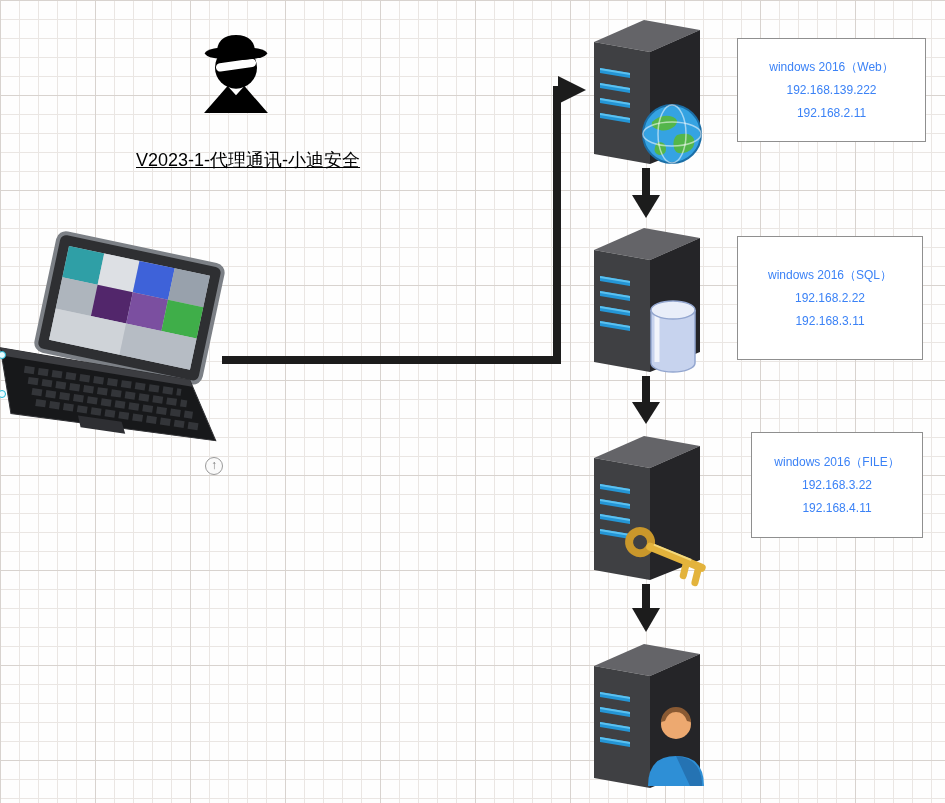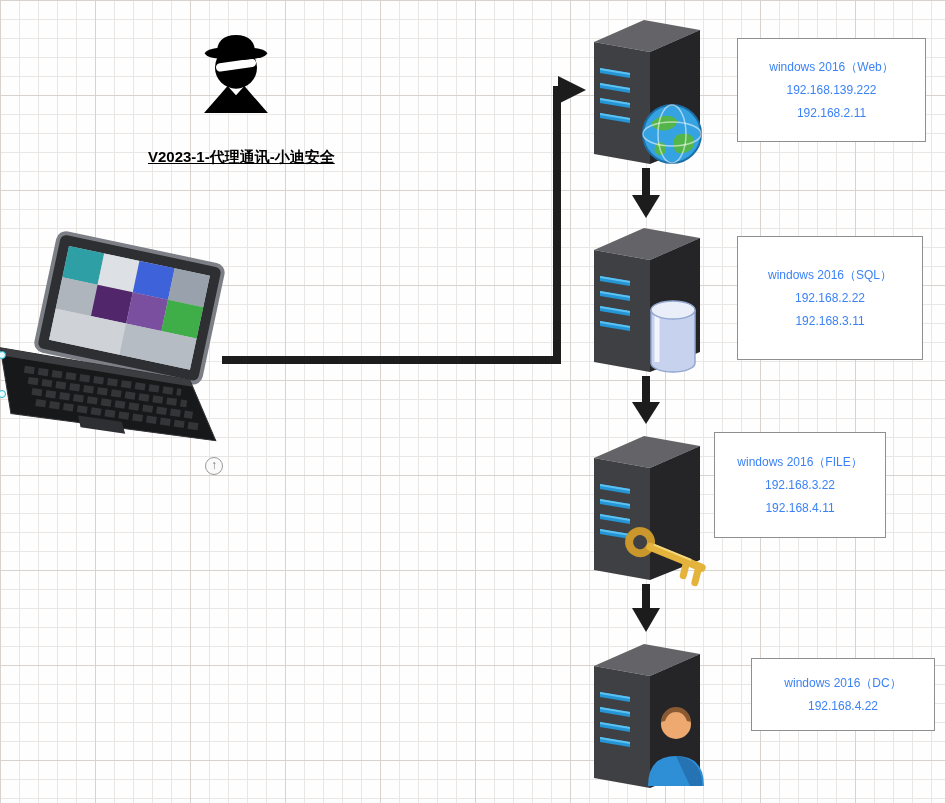--- a/index.html
+++ b/index.html
@@ -15,41 +15,41 @@
       linear-gradient(to bottom,#eae6e3 1px,transparent 1px);
     background-size:95px 95px,95px 95px,19px 19px,19px 19px;
   }
   .abs{position:absolute}
   svg{overflow:visible;display:block}
   .connectors{position:absolute;left:0;top:0;width:945px;height:803px}
   .edge{fill:none;stroke:#1c1c1c;stroke-width:8;stroke-linejoin:miter}
   .head{fill:#1c1c1c}
 
   .spy{left:194px;top:26px;width:84px;height:90px}
-  .title{left:148px;top:148px;font-size:15px;font-weight:700;text-decoration:underline;color:#000;white-space:nowrap}
+  .title{left:136px;top:148px;font-size:18px;font-weight:400;text-decoration:underline;color:#000;white-space:nowrap}
   .laptop{left:-4px;top:242px;width:240px;height:220px}
 
   .server{width:122px;height:158px}
   .server-1{left:586px;top:12px}
   .server-2{left:586px;top:220px}
   .server-3{left:586px;top:428px}
   .server-4{left:586px;top:636px}
   .badge-globe{left:640px;top:102px;width:64px;height:64px}
   .badge-db{left:648px;top:298px;width:50px;height:78px}
   .badge-key{left:622px;top:524px;width:90px;height:60px}
   .badge-user{left:645px;top:702px;width:62px;height:86px}
 
   .label-box{
     position:absolute;background:#fff;border:1px solid #8f8f8f;
     display:flex;flex-direction:column;justify-content:center;align-items:center;
     font-size:12px;line-height:23px;color:#3b82f6;text-align:center
   }
   .box-1{left:737px;top:38px;width:189px;height:104px}
   .box-2{left:737px;top:236px;width:186px;height:124px}
-  .box-3{left:714px;top:432px;width:172px;height:106px}
+  .box-3{left:751px;top:432px;width:172px;height:106px}
   .box-4{left:751px;top:658px;width:184px;height:73px}
   .kali-box{left:38px;top:474px;width:170px;height:84px}
 
   .handle{position:absolute;width:8px;height:8px;border:1.5px solid #00a8e8;background:#fff;border-radius:50%}
   .h-tl{left:-5px;top:-5px}.h-tm{left:calc(50% - 4px);top:-5px}.h-tr{right:-5px;top:-5px}
   .h-ml{left:-5px;top:calc(50% - 4px)}.h-mr{right:-5px;top:calc(50% - 4px)}
   .h-bl{left:-5px;bottom:-5px}.h-bm{left:calc(50% - 4px);bottom:-5px}.h-br{right:-5px;bottom:-5px}
   .cpoint{position:absolute;width:8px;height:8px;border:1.5px solid #21b8d6;background:#eafcff;border-radius:50%}
 
   .expand-icon{left:205px;top:457px;width:18px;height:18px;border:1px solid #9a9a9a;border-radius:50%;
@@ -181,23 +181,19 @@
   <div class="label-box box-2">
     <div>windows 2016（SQL）</div>
     <div>192.168.2.22</div>
     <div>192.168.3.11</div>
   </div>
   <div class="label-box box-3">
     <div>windows 2016（FILE）</div>
     <div>192.168.3.22</div>
     <div>192.168.4.11</div>
   </div>
-  <div class="label-box box-4">
-    <div>windows 2016（DC）</div>
-    <div>192.168.4.22</div>
-  </div>
 
 
   <div class="abs expand-icon">↑</div>
   <span class="cpoint" style="left:-2px;top:351px"></span>
   <span class="cpoint" style="left:-2px;top:390px"></span>
 
 </div>
 
 </body></html>

